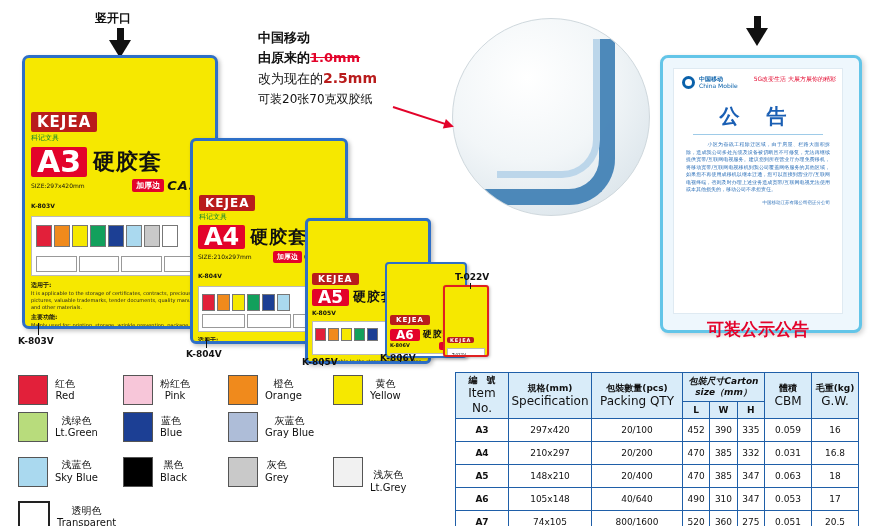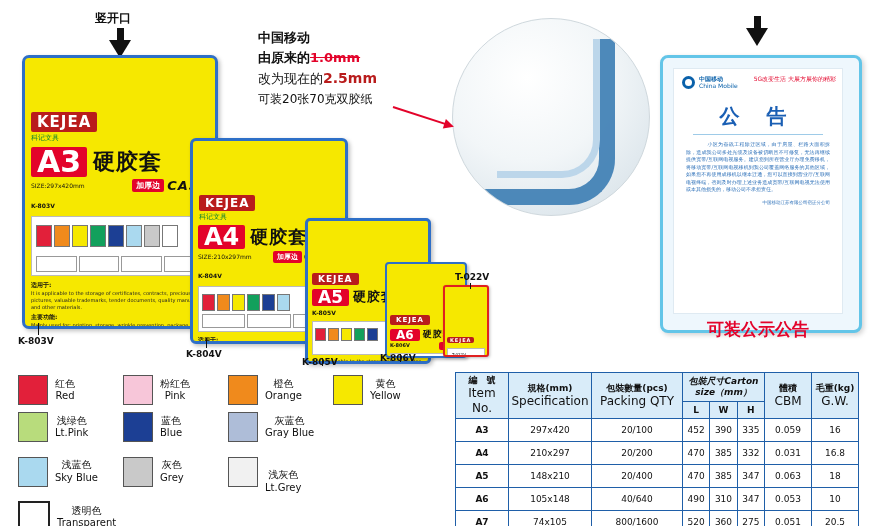--- a/index.html
+++ b/index.html
@@ -388,35 +388,39 @@
         <span class="chip-lbl"><span style="display:block;">橙色</span><span class="en">Orange</span></span>
       </div>
       <div class="legend-cell">
         <span class="chip" style="background:#f6e800"></span>
         <span class="chip-lbl"><span style="display:block;">黄色</span><span class="en">Yellow</span></span>
       </div>
     </div>
     <div class="legend-row">
       <div class="legend-cell">
         <span class="chip" style="background:#b8dc7c"></span>
-        <span class="chip-lbl"><span style="display:block;">浅绿色</span><span class="en">Lt.Pink</span></span>
+        <span class="chip-lbl"><span style="display:block;">浅绿色</span><span class="en">Lt.Green</span></span>
       </div>
       <div class="legend-cell">
         <span class="chip" style="background:#1c3f94"></span>
         <span class="chip-lbl"><span style="display:block;">蓝色</span><span class="en">Blue</span></span>
       </div>
       <div class="legend-cell">
         <span class="chip" style="background:#aebdd8"></span>
         <span class="chip-lbl"><span style="display:block;">灰蓝色</span><span class="en">Gray Blue</span></span>
       </div>
     </div>
     <div class="legend-row">
       <div class="legend-cell">
         <span class="chip" style="background:#aad9ef"></span>
         <span class="chip-lbl"><span style="display:block;">浅蓝色</span><span class="en">Sky Blue</span></span>
+      </div>
+      <div class="legend-cell">
+        <span class="chip" style="background:#000000"></span>
+        <span class="chip-lbl"><span style="display:block;">黑色</span><span class="en">Black</span></span>
       </div>
       <div class="legend-cell">
         <span class="chip" style="background:#c9c9c9"></span>
         <span class="chip-lbl"><span style="display:block;">灰色</span><span class="en">Grey</span></span>
       </div>
       <div class="legend-cell">
         <span class="chip" style="background:#f1f1f1"></span>
         <span class="chip-lbl"><span style="display:block;margin-top:20px;">浅灰色</span><span class="en">Lt.Grey</span></span>
       </div>
     </div>
@@ -491,21 +495,21 @@
         <td>18</td>
       </tr>
       <tr>
         <td class="code">A6</td>
         <td>105x148</td>
         <td>40/640</td>
         <td>490</td>
         <td>310</td>
         <td>347</td>
         <td>0.053</td>
-        <td>10</td>
+        <td>17</td>
       </tr>
       <tr>
         <td class="code">A7</td>
         <td>74x105</td>
         <td>800/1600</td>
         <td>520</td>
         <td>360</td>
         <td>275</td>
         <td>0.051</td>
         <td>20.5</td>

